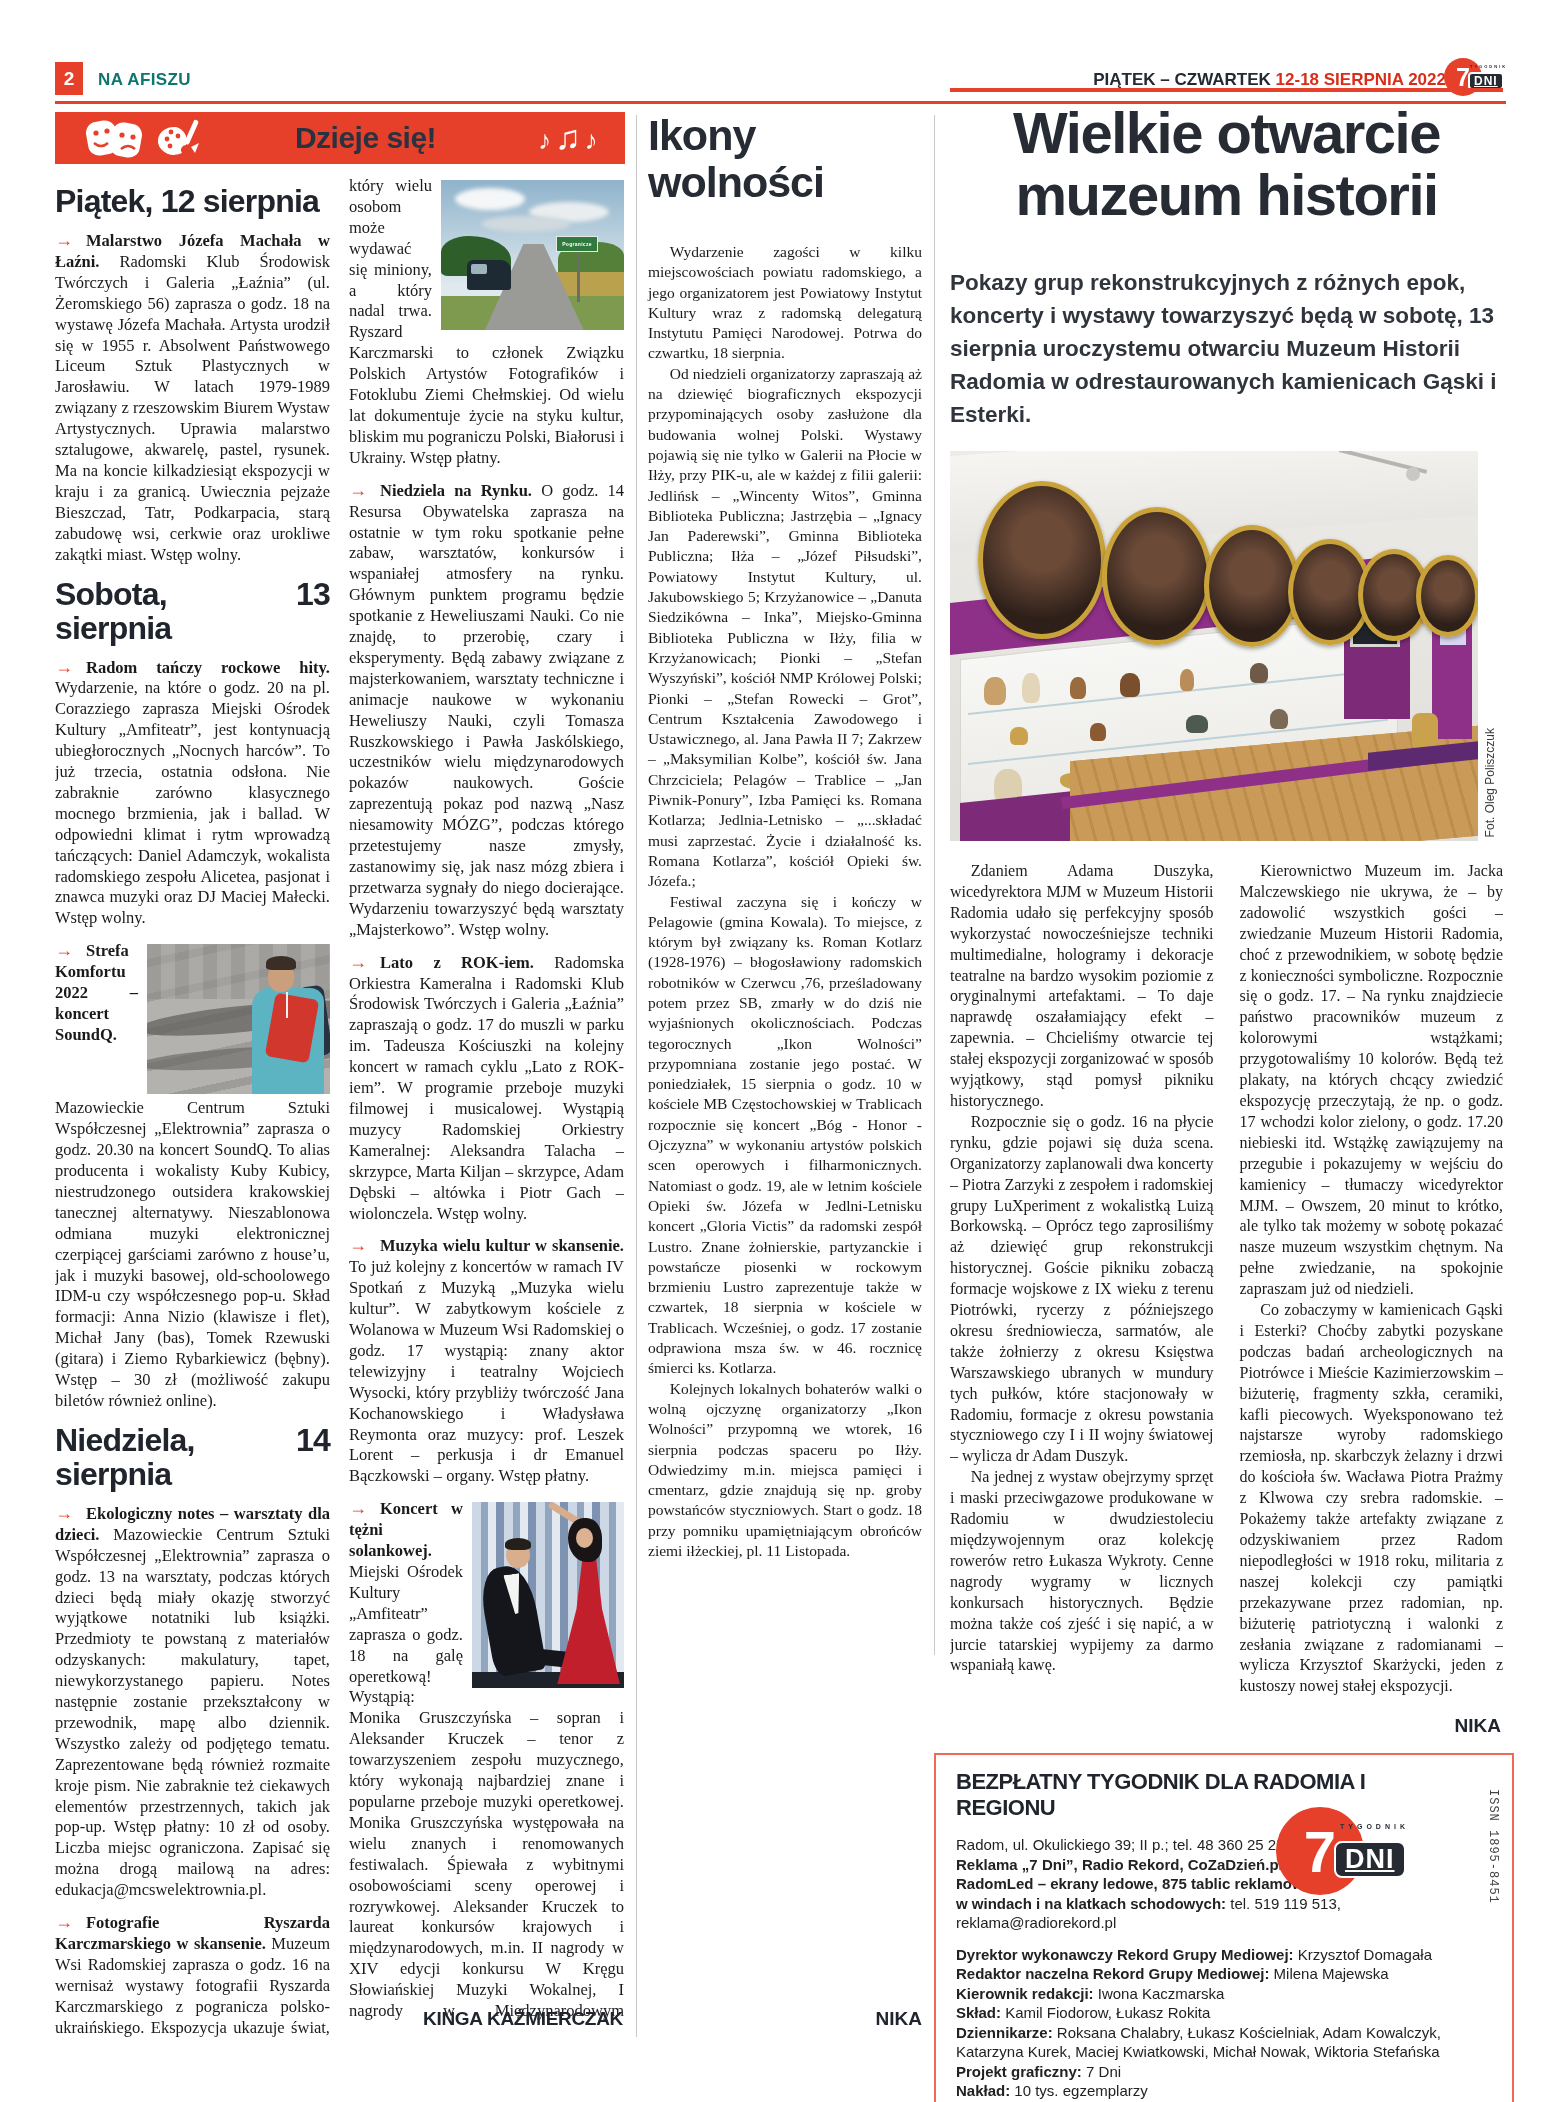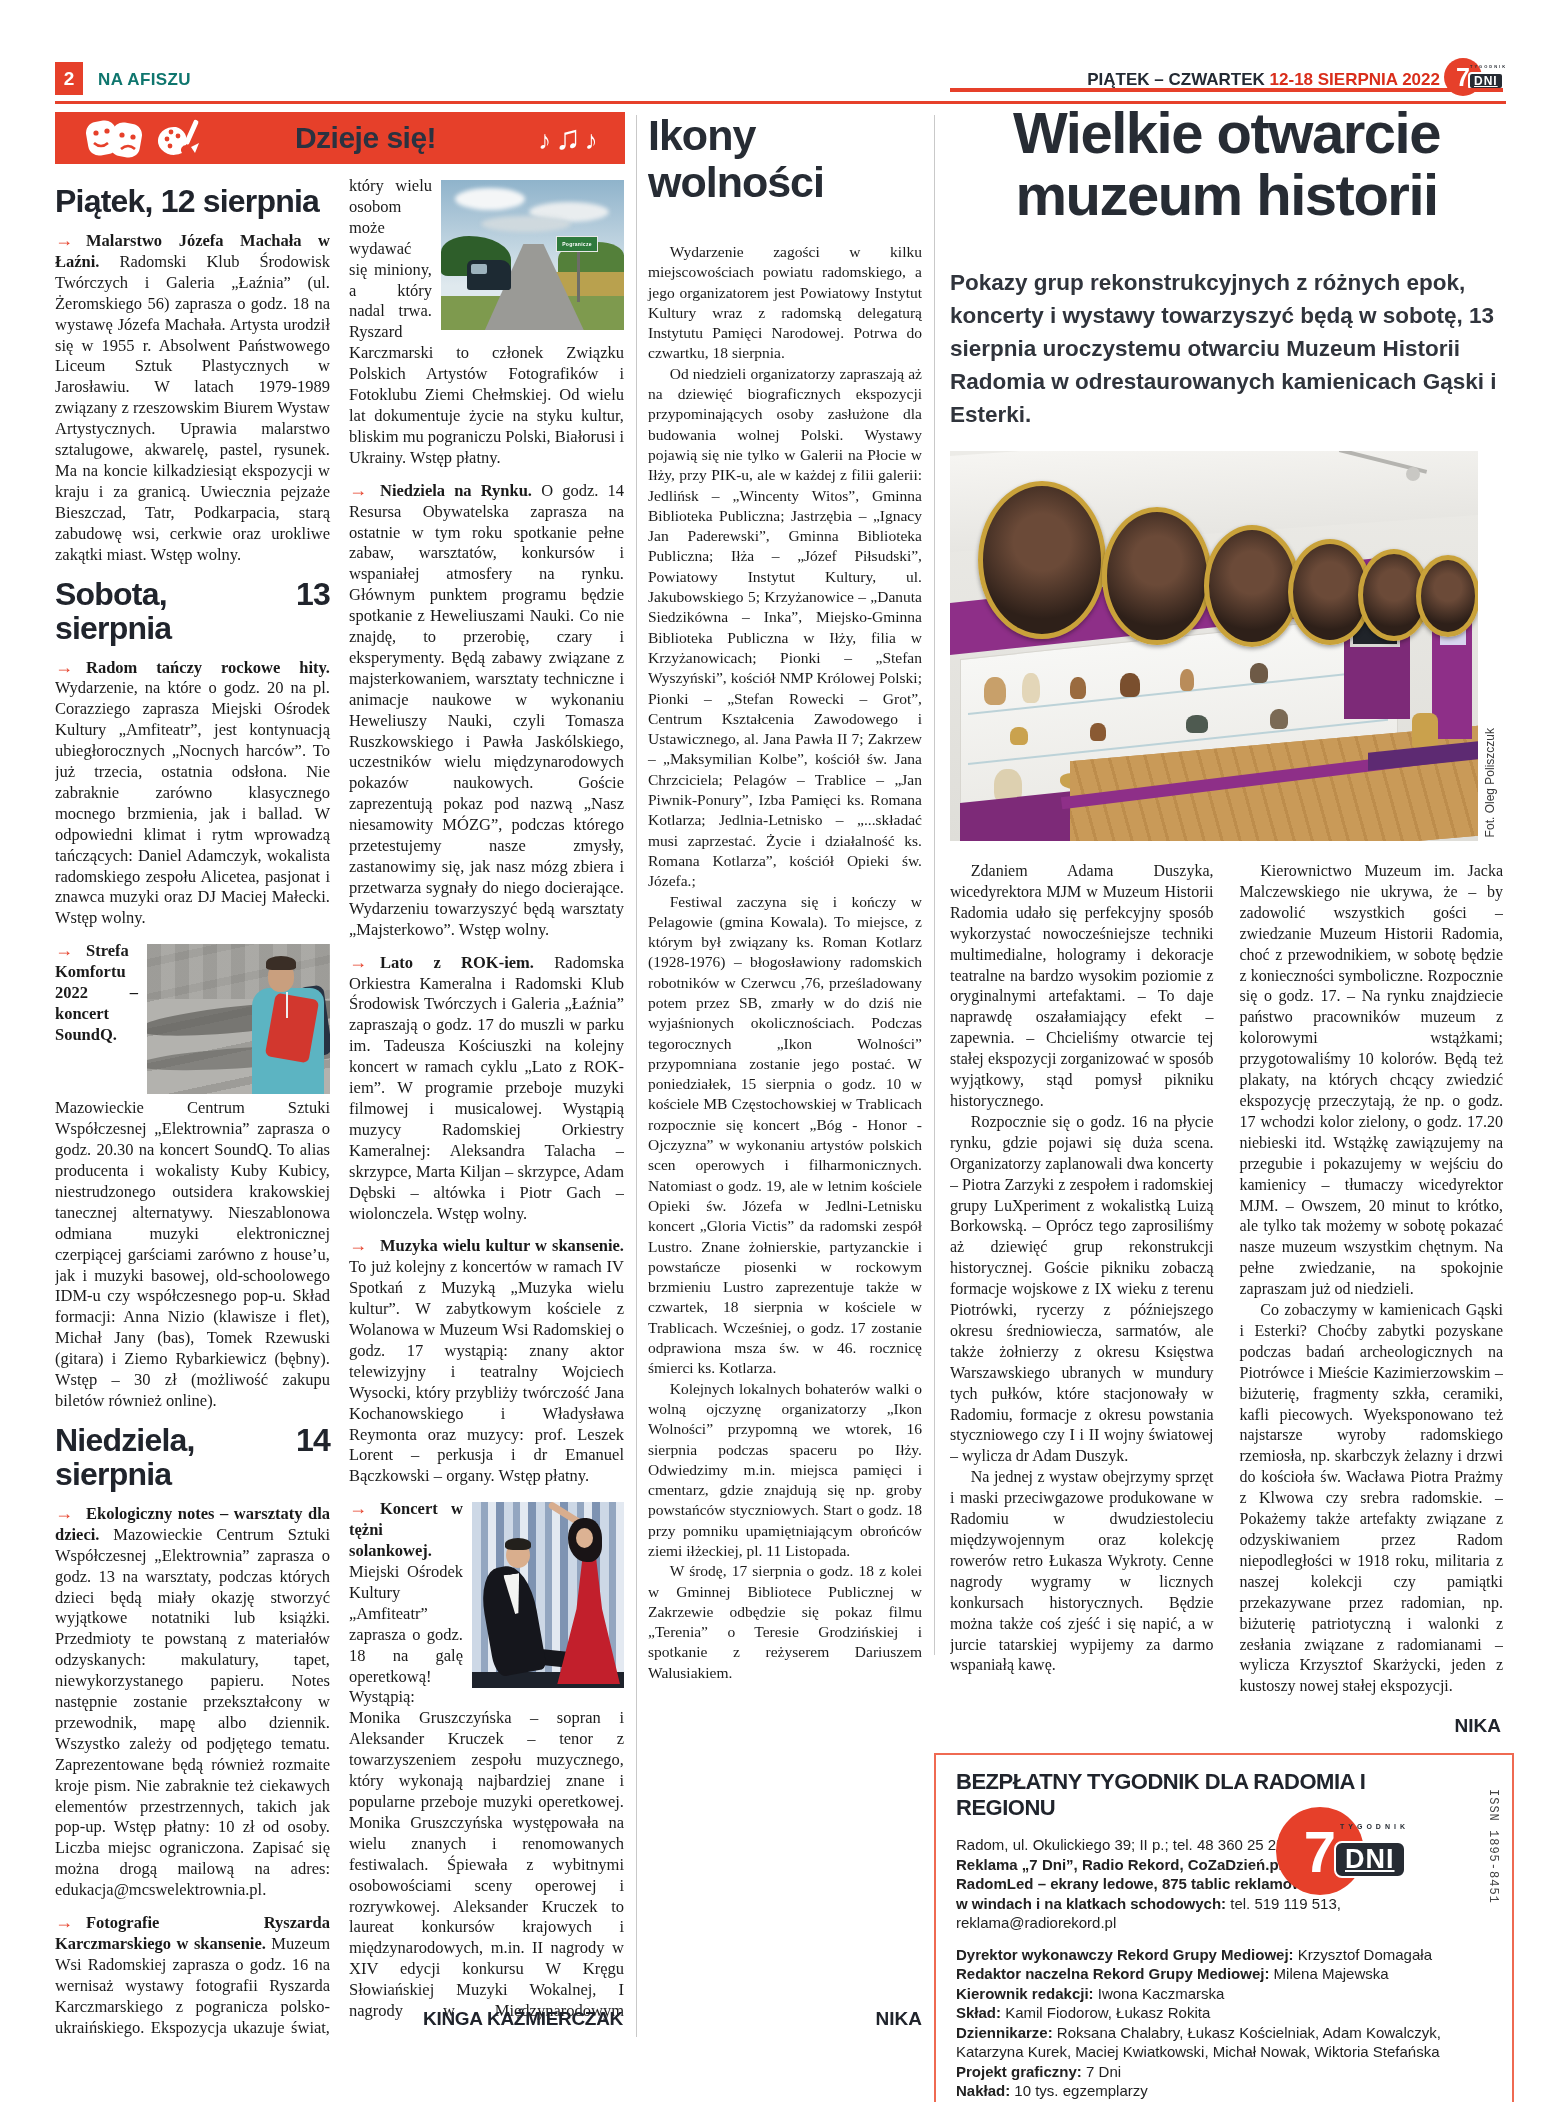--- a/index.html
+++ b/index.html
@@ -4,21 +4,21 @@
 <style>
   html,body{margin:0;padding:0;}
   body{width:1558px;height:2102px;position:relative;background:#ffffff;
        font-family:"Liberation Serif",serif;color:#1a1a1a;overflow:hidden;}
 
   
   .pagenum{position:absolute;left:55px;top:62px;width:28px;height:33px;background:#e6402a;
     color:#fff;font:bold 19px "Liberation Sans",sans-serif;display:flex;align-items:center;justify-content:center;}
   .sectionlbl{position:absolute;left:98px;top:70px;font:bold 17px "Liberation Sans",sans-serif;
     color:#0f766e;letter-spacing:.4px;}
-  .dateline{position:absolute;right:118px;top:70px;font:bold 17px "Liberation Sans",sans-serif;color:#232a33;white-space:nowrap;}
+  .dateline{position:absolute;right:112px;top:70px;font:bold 17px "Liberation Sans",sans-serif;color:#232a33;white-space:nowrap;}
   .dateline .red{color:#d92d1a;}
   .hrule{position:absolute;left:55px;right:52px;top:101px;height:3px;background:#e6402a;}
 
   
   .logo7{position:relative;display:block;}
   .logo7 .circ{border-radius:50%;background:#e6402a;color:#fff;display:flex;align-items:center;
     justify-content:center;font-family:"Liberation Sans",sans-serif;font-weight:bold;}
   .logo7 .dni{position:absolute;background:#262b33;color:#fff;border:2px solid #fff;border-radius:6px;
     font-family:"Liberation Sans",sans-serif;font-weight:bold;letter-spacing:1px;line-height:1;text-decoration:underline;}
   .logo7 .tyg{position:absolute;font-family:"Liberation Sans",sans-serif;font-weight:bold;color:#262b33;letter-spacing:2px;}
@@ -294,21 +294,20 @@
 <div class="vd2"></div>
 
 <div class="col3">
   <h1 class="c3title">Ikony wolności</h1>
   <div>
 
   <p class="p3">Wydarzenie zagości w kilku miejscowościach powiatu radomskiego, a jego organizatorem jest Powiatowy Instytut Kultury wraz z radomską delegaturą Instytutu Pamięci Narodowej. Potrwa do czwartku, 18 sierpnia.</p>
       <p class="p3">Od niedzieli organizatorzy zapraszają aż na dziewięć biograficznych ekspozycji przypominających osoby zasłużone dla budowania wolnej Polski. Wystawy pojawią się nie tylko w Galerii na Płocie w Iłży, przy PIK-u, ale w każdej z filii galerii: Jedlińsk – „Wincenty Witos”, Gminna Biblioteka Publiczna; Jastrzębia – „Ignacy Jan Paderewski”, Gminna Biblioteka Publiczna; Iłża – „Józef Piłsudski”, Powiatowy Instytut Kultury, ul. Jakubowskiego 5; Krzyżanowice – „Danuta Siedzikówna – Inka”, Miejsko-Gminna Biblioteka Publiczna w Iłży, filia w Krzyżanowicach; Pionki – „Stefan Wyszyński”, kościół NMP Królowej Polski; Pionki – „Stefan Rowecki – Grot”, Centrum Kształcenia Zawodowego i Ustawicznego, al. Jana Pawła II 7; Zakrzew – „Maksymilian Kolbe”, kościół św. Jana Chrzciciela; Pelagów – Trablice – „Jan Piwnik-Ponury”, Izba Pamięci ks. Romana Kotlarza; Jedlnia-Letnisko – „...składać musi zaprzestać. Życie i działalność ks. Romana Kotlarza”, kościół Opieki św. Józefa.;</p>
       <p class="p3">Festiwal zaczyna się i kończy w Pelagowie (gmina Kowala). To miejsce, z którym był związany ks. Roman Kotlarz (1928-1976) – błogosławiony radomskich robotników w Czerwcu ,76, prześladowany potem przez SB, zmarły w do dziś nie wyjaśnionych okolicznościach. Podczas tegorocznych „Ikon Wolności” przypomniana zostanie jego postać. W poniedziałek, 15 sierpnia o godz. 10 w kościele MB Częstochowskiej w Trablicach rozpocznie się koncert „Bóg - Honor - Ojczyzna” w wykonaniu artystów polskich scen operowych i filharmonicznych. Natomiast o godz. 19, ale w letnim kościele Opieki św. Józefa w Jedlni-Letnisku koncert „Gloria Victis” da radomski zespół Lustro. Znane żołnierskie, partyzanckie i powstańcze piosenki w rockowym brzmieniu Lustro zaprezentuje także w czwartek, 18 sierpnia w kościele w Trablicach. Wcześniej, o godz. 17 zostanie odprawiona msza św. w 46. rocznicę śmierci ks. Kotlarza.</p>
       <p class="p3">Kolejnych lokalnych bohaterów walki o wolną ojczyznę organizatorzy „Ikon Wolności” przypomną we wtorek, 16 sierpnia podczas spaceru po Iłży. Odwiedzimy m.in. miejsca pamięci i cmentarz, gdzie znajdują się np. groby powstańców styczniowych. Start o godz. 18 przy pomniku upamiętniającym obrońców ziemi iłżeckiej, pl. 11 Listopada.</p>
-      <p class="p3">W środę, 17 sierpnia o godz. 18 z kolei w Gminnej Bibliotece Publicznej w Zakrzewie odbędzie się pokaz filmu „Terenia” o Teresie Grodzińskiej i spotkanie z reżyserem Dariuszem Walusiakiem.</p>
     </div>
 </div>
 <div class="nbyline">NIKA</div>
 
 <div class="museum">
   <div class="mrule"></div>
   <h1 class="mhead">Wielkie otwarcie muzeum historii</h1>
   <p class="mlead">Pokazy grup rekonstrukcyjnych z różnych epok, koncerty i wystawy towarzyszyć będą w sobotę, 13 sierpnia uroczystemu otwarciu Muzeum Historii Radomia w odrestaurowanych kamienicach Gąski i Esterki.</p>
 
   <div class="mphoto-wrap">

